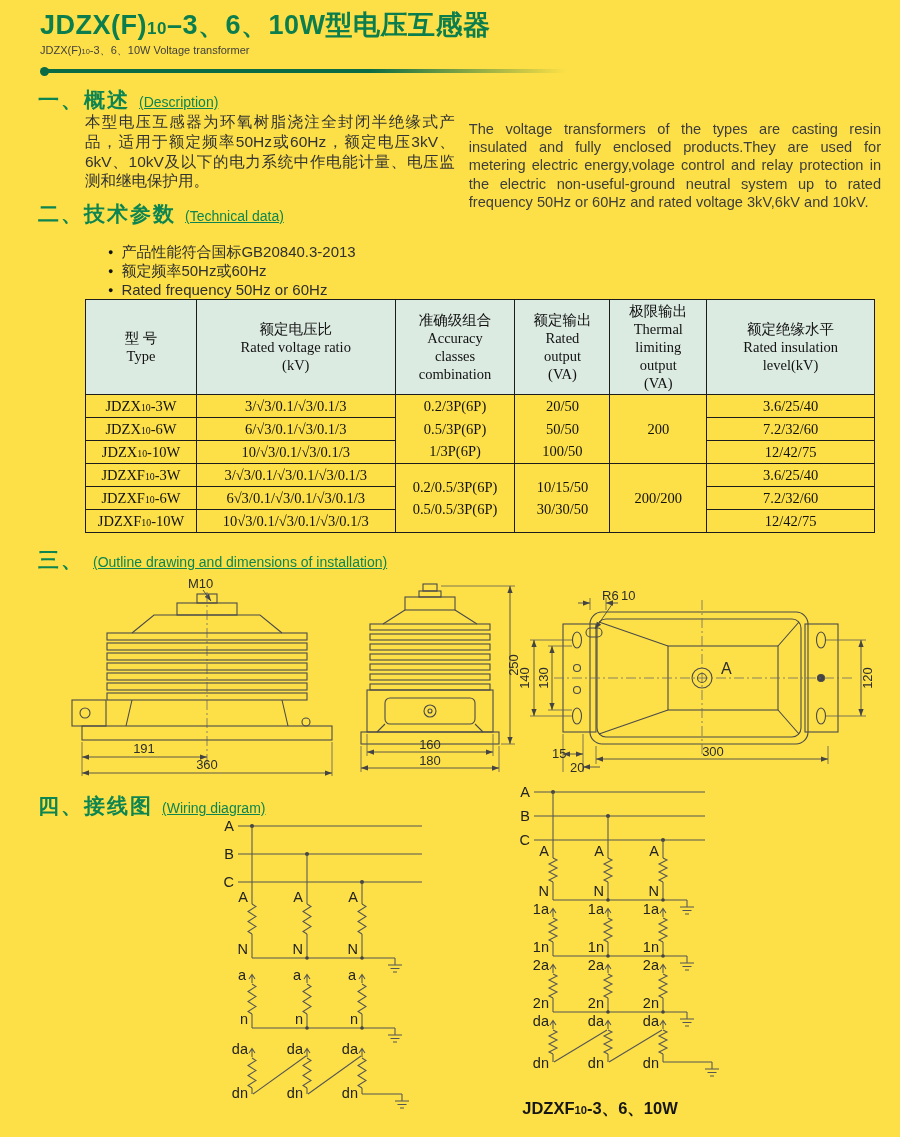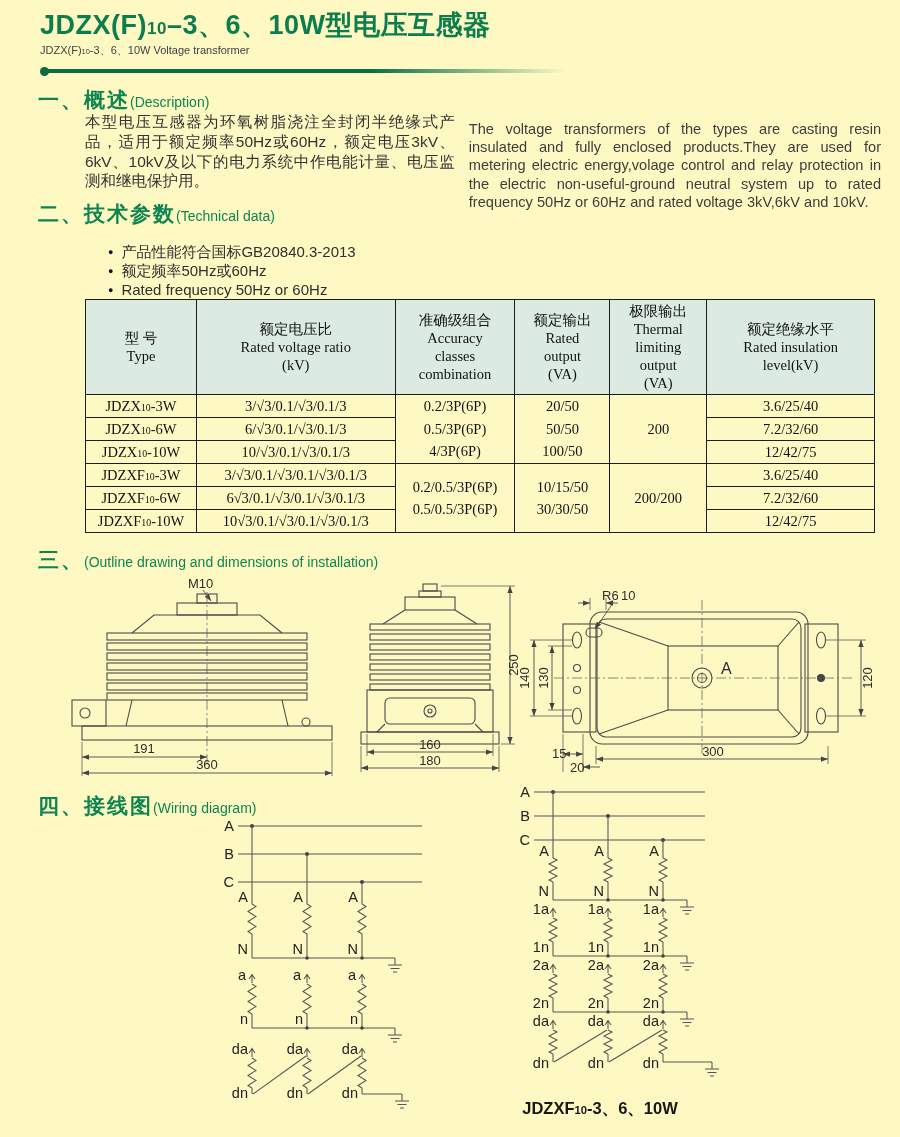--- a/index.html
+++ b/index.html
@@ -1,31 +1,31 @@
 <!DOCTYPE html>
 <html><head>
 <meta charset="utf-8">
 <style>
   html,body{margin:0;padding:0;background:#e8e8e8;}
-  .page{position:relative;width:900px;height:1137px;background:#fef9c3;overflow:hidden;
+  .page{position:relative;width:900px;height:1137px;background:#fde047;overflow:hidden;
         font-family:"Liberation Sans","DejaVu Sans",sans-serif;color:#3a3a3a;}
   
   .hdr{position:absolute;left:40px;top:10px;}
   .hdr .title{color:#0c7d4d;font-size:27px;font-weight:bold;letter-spacing:.5px;line-height:1.15;}
   .hdr .title .subnum{font-size:17px;}
   .hdr .subtitle{color:#3f3f3f;font-size:11px;margin-top:2px;}
   .subnum{font-size:.68em;}
   .rule{position:absolute;left:40px;top:66px;width:530px;height:10px;}
   .rule .dot{position:absolute;left:0;top:1px;width:9px;height:9px;border-radius:50%;background:#0a6b44;}
   .rule .line{position:absolute;left:6px;top:3px;width:520px;height:4px;border-radius:2px;
               background:linear-gradient(to right,#0a6b44 0%,#0a6b44 62%,rgba(10,107,68,0) 100%);}
   
   .sec-head{position:absolute;display:flex;align-items:baseline;color:#0e8551;white-space:nowrap;}
   .sec-num,.sec-cn{font-size:21px;font-weight:bold;letter-spacing:2px;}
-  .sec-en{font-size:14px;margin-left:0;letter-spacing:0;}
+  .sec-en{font-size:14px;margin-left:9px;letter-spacing:0;text-decoration:underline;}
   
   .s1-cols{position:absolute;left:85px;top:112px;width:796px;display:flex;gap:14px;}
   .s1-cn{width:374px;font-size:15.5px;line-height:1.28;text-align:justify;color:#333;}
   .s1-en{width:417px;font-size:14.6px;line-height:1.25;text-align:justify;color:#3d3d3d;margin-top:8px;}
   
   .bullets{position:absolute;left:90px;top:226px;list-style:none;margin:18px;padding:0;font-size:15px;color:#2f2f2f;}
   .bullets li{margin-bottom:2px;line-height:1.12;}
   .bullets li::before{content:"●";font-size:9px;vertical-align:2px;margin-right:8px;color:#111;}
   
   .ttable{position:absolute;left:85px;top:299px;width:790px;border-collapse:collapse;
@@ -114,21 +114,21 @@
 (VA)</th>
       <th>额定绝缘水平
 Rated insulation
 level(kV)</th>
     </tr>
     <tr>
       <td><span>JDZX</span><span class="subnum">10</span><span>-3W</span></td>
       <td>3/√3/0.1/√3/0.1/3</td>
       <td class="grp" rowspan="3">0.2/3P(6P)
 0.5/3P(6P)
-4/3P(6P)</td>
+1/3P(6P)</td>
       <td class="grp" rowspan="3">20/50
 50/50
 100/50</td>
       <td rowspan="3">200</td>
       <td>3.6/25/40</td>
     </tr>
     <tr>
       <td><span>JDZX</span><span class="subnum">10</span><span>-6W</span></td>
       <td>6/√3/0.1/√3/0.1/3</td>
       <td>7.2/32/60</td>

